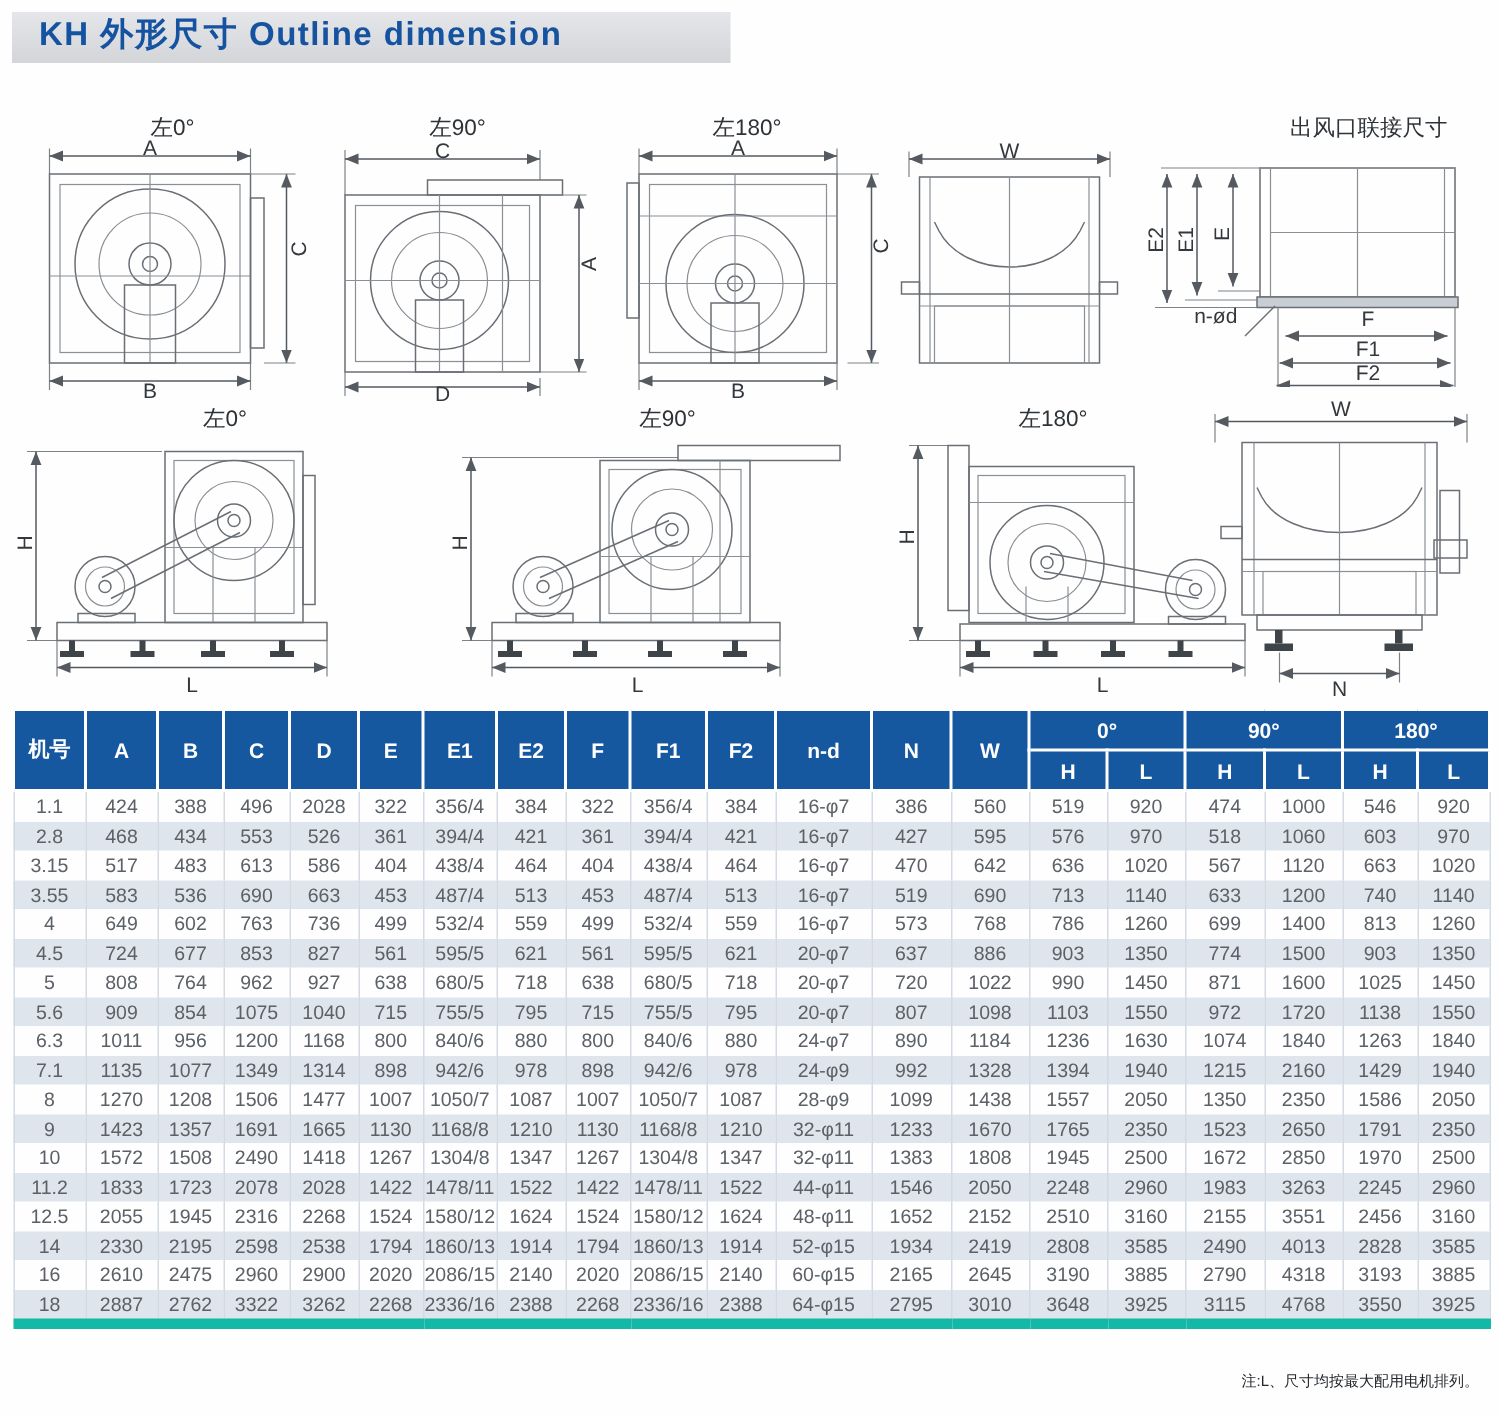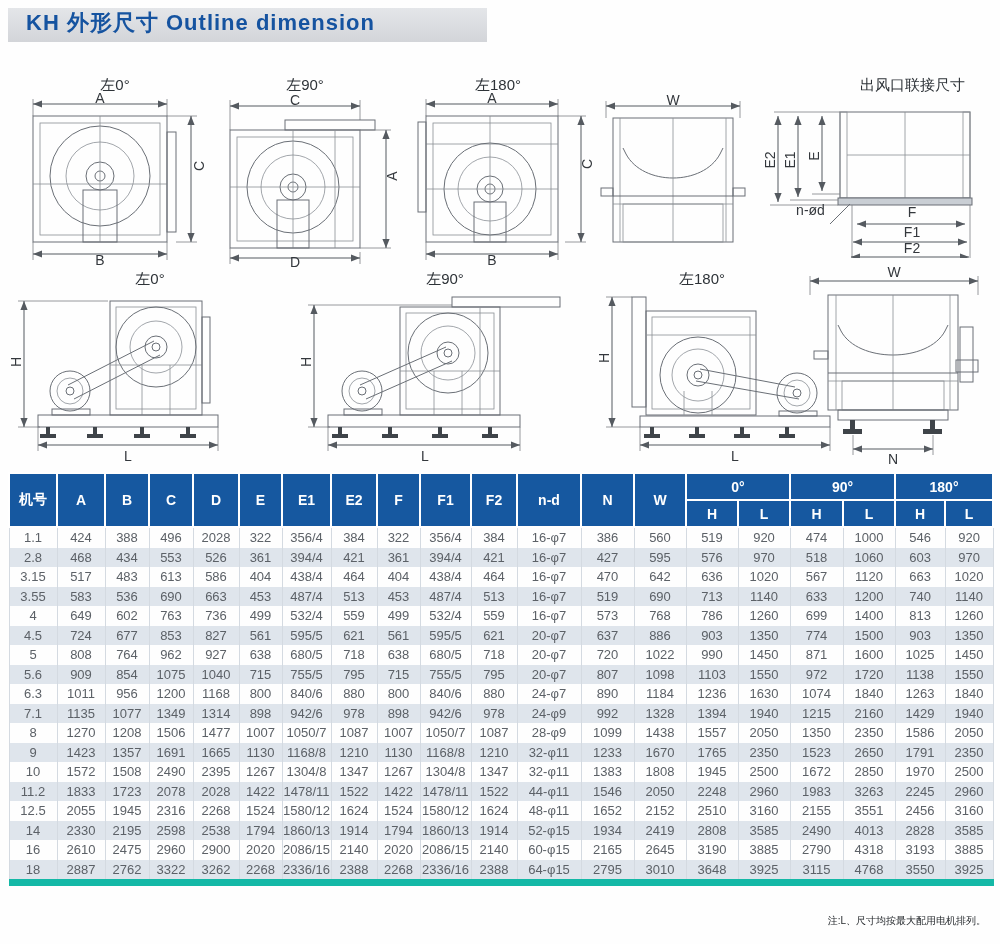--- a/index.html
+++ b/index.html
@@ -656,21 +656,21 @@
           <td>1523</td>
           <td>2650</td>
           <td>1791</td>
           <td>2350</td>
         </tr>
         <tr>
           <td>10</td>
           <td>1572</td>
           <td>1508</td>
           <td>2490</td>
-          <td>2395</td>
+          <td>1418</td>
           <td>1267</td>
           <td>1304/8</td>
           <td>1347</td>
           <td>1267</td>
           <td>1304/8</td>
           <td>1347</td>
           <td>32-φ11</td>
           <td>1383</td>
           <td>1808</td>
           <td>1945</td>

